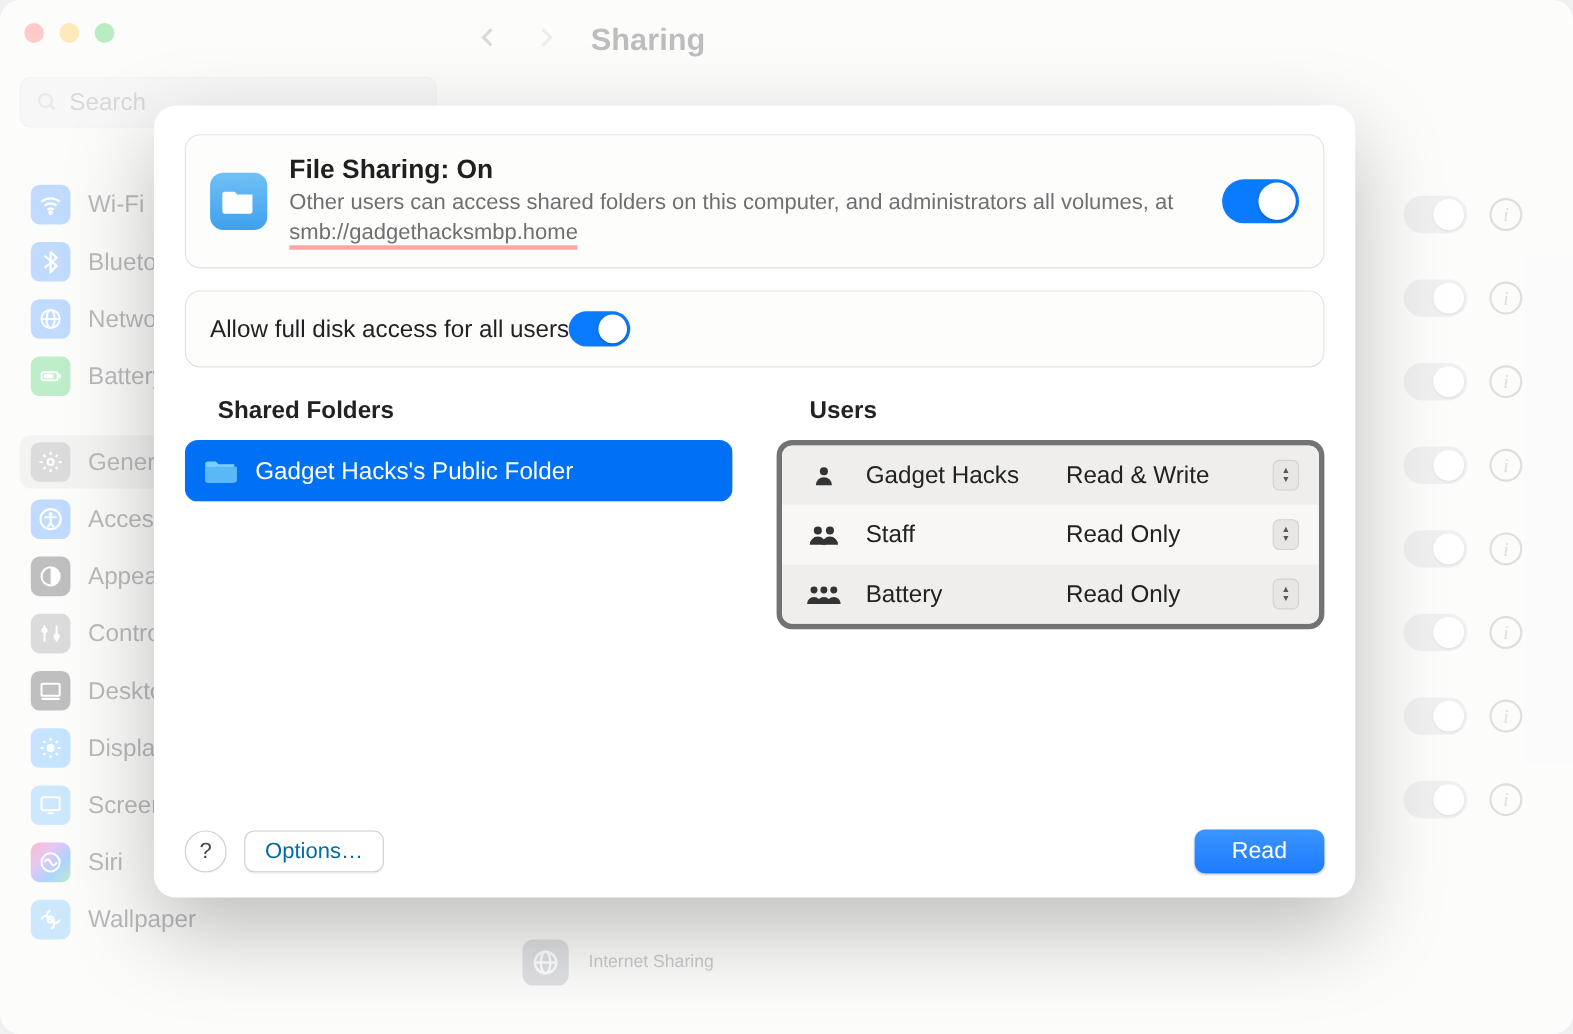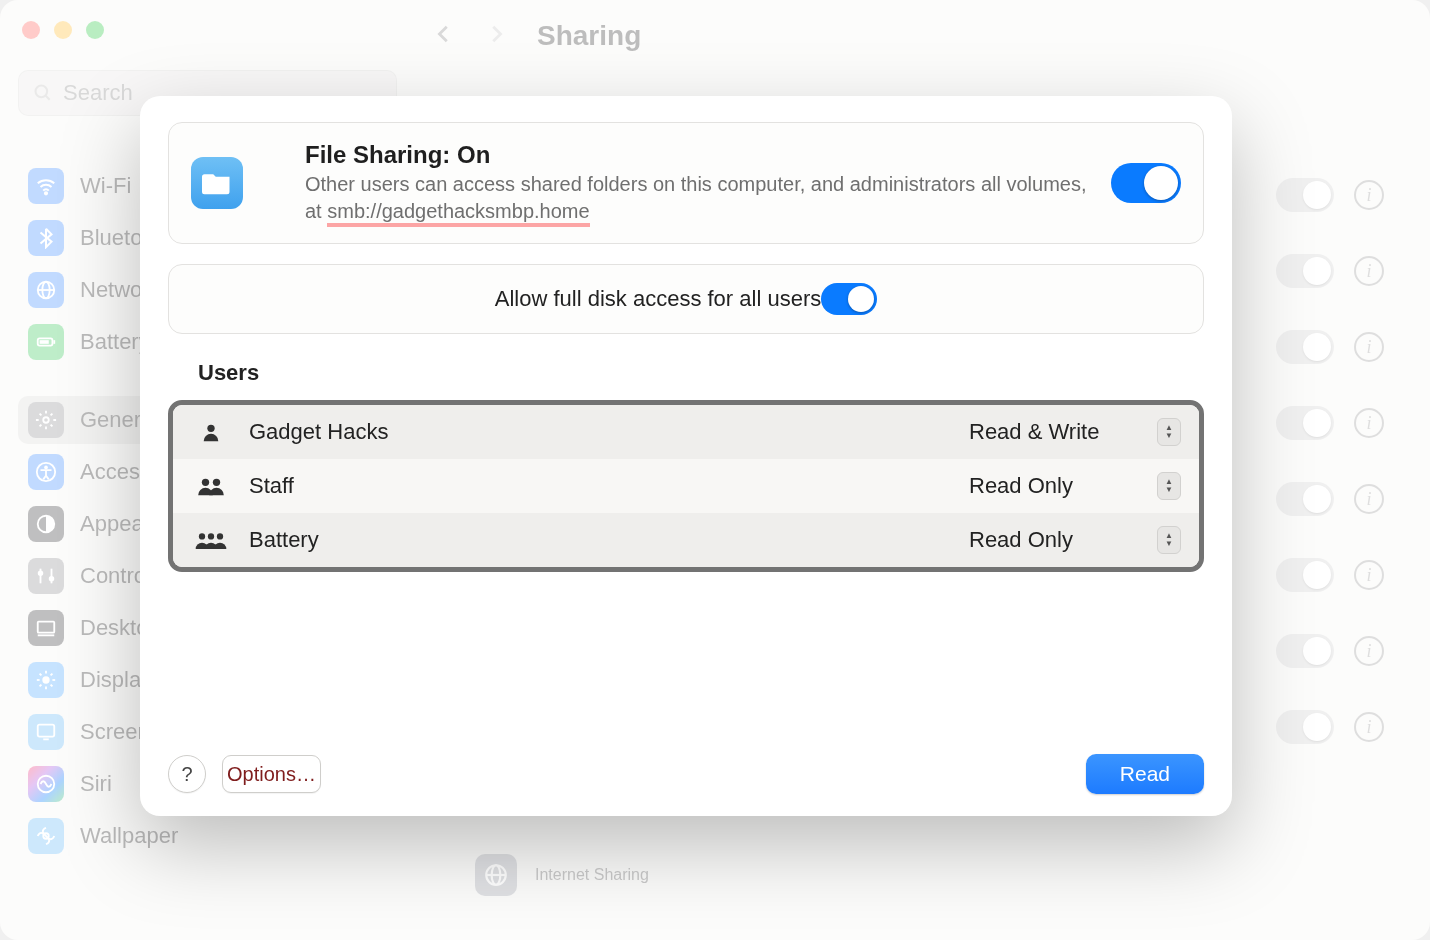--- a/index.html
+++ b/index.html
@@ -41,47 +41,47 @@
   .mini-toggle::after { content: ""; position: absolute; right: 3px; top: 3px; width: 28px; height: 28px; border-radius: 50%; background: #fff; box-shadow: 0 1px 2px rgba(0,0,0,0.25); }
   .info-btn { width: 30px; height: 30px; border-radius: 50%; border: 2.5px solid #9a9a9a; color: #9a9a9a; display: flex; align-items: center; justify-content: center; font-size: 18px; font-style: italic; font-family: Georgia, serif; }
   .internet-row { display: flex; align-items: center; gap: 18px; margin-top: 110px; padding-left: 42px; font-size: 16px; color: #5b5b5b; }
   .globe-ic { width: 42px; height: 42px; border-radius: 10px; background: #9ea3ab; display:flex; align-items:center; justify-content:center; }
 
   
   .modal { position: absolute; left: 140px; top: 96px; width: 1092px; height: 720px; background: #fff; border-radius: 20px; z-index: 100; box-shadow: 0 30px 80px rgba(0,0,0,0.25); padding: 26px 28px 22px 28px; display: flex; flex-direction: column; }
   .card { border: 1px solid #e3e2e0; border-radius: 14px; background: #fdfdfc; }
   .card1 { display: flex; align-items: center; padding: 18px 22px; gap: 20px; }
   .file-ic { width: 52px; height: 52px; border-radius: 12px; background: linear-gradient(#6fc0f5,#3fa1ee); display:flex; align-items:center; justify-content:center; flex-shrink:0; }
-  .card1-text { flex: 1; margin-left: 42px; }
+  .card1-text { flex: 1; }
   .fs-title { font-size: 24px; font-weight: 600; color: #1f1f1f; }
   .fs-desc { font-size: 20px; color: #6f6f6f; line-height: 1.35; margin-top: 2px; }
   .smb-link { color: #6f6f6f; border-bottom: 4px solid #fca5a5; padding-bottom: 1px; }
   .big-toggle { width: 70px; height: 40px; border-radius: 22px; background: #0a7bff; position: relative; flex-shrink: 0; }
   .big-toggle::after { content: ""; position: absolute; right: 3px; top: 3px; width: 34px; height: 34px; border-radius: 50%; background: #fff; box-shadow: 0 1px 3px rgba(0,0,0,0.3); }
   .big-toggle.small { width: 56px; height: 32px; }
   .big-toggle.small::after { width: 26px; height: 26px; }
-  .card2 { margin-top: 20px; display: flex; align-items: center; justify-content: center; padding: 18px 22px; }
+  .card2 { margin-top: 20px; display: flex; align-items: center; justify-content: flex-start; padding: 18px 22px; }
   .card2-label { font-size: 22px; color: #222; }
   .columns { display: flex; gap: 40px; margin-top: 26px; flex: 1; min-height: 0; }
   .col { flex: 1; display: flex; flex-direction: column; }
   .col-title { font-size: 22px; font-weight: 700; color: #222; margin-left: 30px; margin-bottom: 14px; }
   .folder-list { border-radius: 12px; overflow: hidden; }
   .folder-item { display: flex; align-items: center; gap: 16px; height: 56px; padding: 0 18px; background: #0070f5; color: #fff; font-size: 22px; }
   .folder-ic { width: 30px; height: 24px; }
   .user-list { border: 5px solid #737373; border-radius: 14px; overflow: hidden; }
   .user-row { display: flex; align-items: center; gap: 18px; height: 54px; padding: 0 18px; font-size: 22px; color: #222; }
   .user-row:nth-child(odd) { background: #efeeec; }
   .user-row:nth-child(even) { background: #f8f7f5; }
   .user-ic { width: 40px; display: flex; justify-content: center; }
   .user-name { flex: 1; }
   .perm { width: 170px; color: #222; }
   .stepper { width: 24px; height: 28px; background: #e7e6e4; border: 1px solid #d2d1cf; border-radius: 6px; display: flex; flex-direction: column; align-items: center; justify-content: center; font-size: 8px; color: #555; line-height: 1; }
   .footer { display: flex; align-items: center; gap: 16px; margin-top: 18px; }
   .help-btn { width: 38px; height: 38px; border-radius: 50%; border: 1px solid #cfcecb; background: #fff; font-size: 20px; color: #444; display:flex; align-items:center; justify-content:center; box-shadow: 0 1px 1px rgba(0,0,0,0.05); }
-  .options-btn { height: 38px; padding: 0 4px; border-radius: 9px; border: 1px solid #cfcecb; background: #fff; font-size: 20px; color: #7f1d1d; display:flex; align-items:center; box-shadow: 0 1px 1px rgba(0,0,0,0.05); }
+  .options-btn { height: 38px; padding: 0 18px; border-radius: 9px; border: 1px solid #cfcecb; background: #fff; font-size: 20px; color: #0369a1; display:flex; align-items:center; box-shadow: 0 1px 1px rgba(0,0,0,0.05); }
   .done-btn { margin-left: auto; height: 40px; padding: 0 34px; border-radius: 10px; background: linear-gradient(#3b95ff,#1d7bff); color: #fff; font-size: 21px; font-weight: 500; display:flex; align-items:center; box-shadow: 0 1px 2px rgba(0,0,0,0.2); }
 </style>
 </head>
 <body>
 
 <div class="window">
 
   <div class="titlebar">
     <div class="traffic">
       <div class="dot red"></div>
@@ -316,20 +316,32 @@
       <div class="big-toggle"></div>
     </div>
 
     <div class="card card2">
       <div class="card2-label">Allow full disk access for all users</div>
       <div class="big-toggle small"></div>
     </div>
 
     <div class="columns">
       <div class="col">
+        <div class="col-title">Shared Folders</div>
+        <div class="folder-list" id="folder-list">
+            <div class="folder-item">
+              <svg class="folder-ic" viewBox="0 0 24 20">
+                <path d="M2 3 h6 l2 2 h12 v12 a2 2 0 0 1 -2 2 H2 a2 2 0 0 1 -2 -2 V5 a2 2 0 0 1 2 -2 z" fill="#7cd0ff"></path>
+                <path d="M0 7 h24 v10 a2 2 0 0 1 -2 2 H2 a2 2 0 0 1 -2 -2 z" fill="#5ab8f5"></path>
+              </svg>
+              <span>Gadget Hacks's Public Folder</span>
+            </div>
+          </div>
+      </div>
+      <div class="col">
         <div class="col-title">Users</div>
         <div class="user-list" id="user-list">
             <div class="user-row">
               <div class="user-ic">
                 <svg width="22" height="22" viewBox="0 0 24 24" fill="#333">
                   <circle cx="12" cy="8" r="4"></circle>
                   <path d="M4 22 a8 8 0 0 1 16 0 z"></path>
                 </svg>
               </div>
               <div class="user-name">Gadget Hacks</div>

